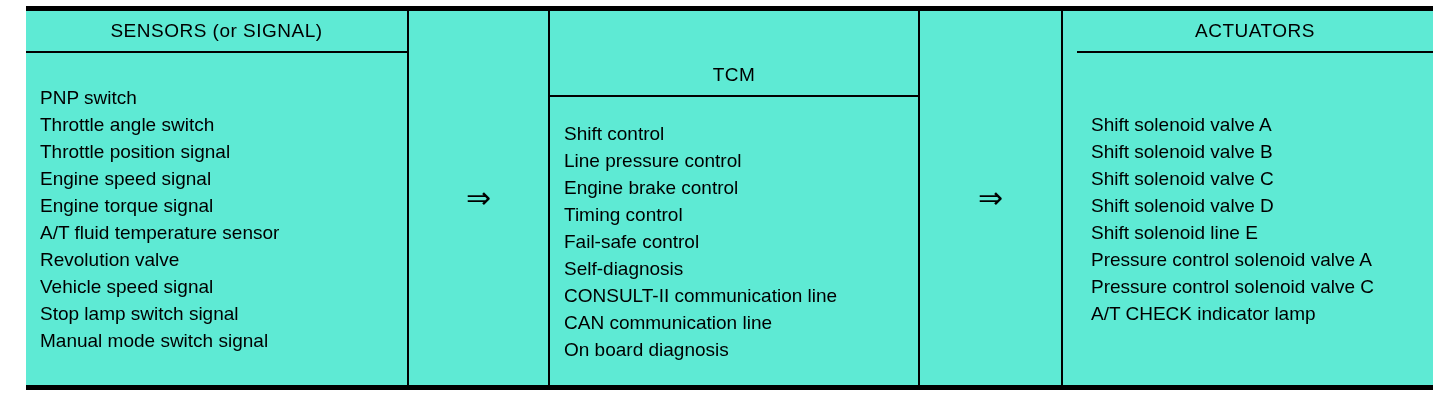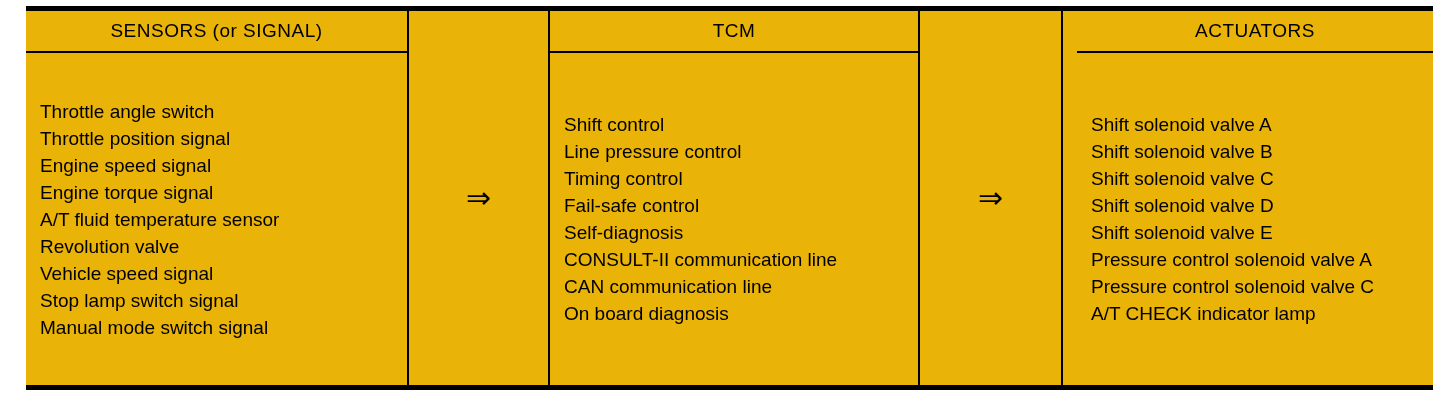--- a/index.html
+++ b/index.html
@@ -18,29 +18,29 @@
     padding: 6px 23px 10px 26px;
   }
   .io-table {
     width: 1407px;
     height: 384px;
     border-top: 5px solid #000;
     border-bottom: 5px solid #000;
     display: flex;
     flex-direction: row;
     align-items: stretch;
-    background: #eab308;
+    background: #5eead4;
   }
   .col {
     display: flex;
     flex-direction: column;
   }
   .col-content-1 { width: 381px; }
   .col-arrow-1   { width: 143px; }
-  .col-content-2 { width: 368px; }
+  .col-content-2 { width: 368px; margin-top: 44px; }
   .col-arrow-2   { width: 145px; }
   .col-content-3 { width: 370px; padding-left: 14px; }
   .col-arrow {
     border-left: 2px solid #000;
     border-right: 2px solid #000;
     align-items: center;
     justify-content: center;
   }
   .col-header {
     height: 42px;
@@ -74,20 +74,21 @@
 </style>
 </head>
 <body>
 
 <div class="canvas">
   <div class="io-table">
 
     <div class="col col-content-1">
       <div class="col-header">SENSORS (or SIGNAL)</div>
       <div class="col-body">
+          <div class="item">PNP switch</div>
           <div class="item">Throttle angle switch</div>
           <div class="item">Throttle position signal</div>
           <div class="item">Engine speed signal</div>
           <div class="item">Engine torque signal</div>
           <div class="item">A/T fluid temperature sensor</div>
           <div class="item">Revolution valve</div>
           <div class="item">Vehicle speed signal</div>
           <div class="item">Stop lamp switch signal</div>
           <div class="item">Manual mode switch signal</div>
         </div>
@@ -95,41 +96,42 @@
 
     <div class="col col-arrow col-arrow-1">
       <span class="flow-arrow">⇒</span>
     </div>
 
     <div class="col col-content-2">
       <div class="col-header">TCM</div>
       <div class="col-body">
           <div class="item">Shift control</div>
           <div class="item">Line pressure control</div>
+          <div class="item">Engine brake control</div>
           <div class="item">Timing control</div>
           <div class="item">Fail-safe control</div>
           <div class="item">Self-diagnosis</div>
           <div class="item">CONSULT-II communication line</div>
           <div class="item">CAN communication line</div>
           <div class="item">On board diagnosis</div>
         </div>
     </div>
 
     <div class="col col-arrow col-arrow-2">
       <span class="flow-arrow">⇒</span>
     </div>
 
     <div class="col col-content-3">
       <div class="col-header">ACTUATORS</div>
       <div class="col-body">
           <div class="item">Shift solenoid valve A</div>
           <div class="item">Shift solenoid valve B</div>
           <div class="item">Shift solenoid valve C</div>
           <div class="item">Shift solenoid valve D</div>
-          <div class="item">Shift solenoid valve E</div>
+          <div class="item">Shift solenoid line E</div>
           <div class="item">Pressure control solenoid valve A</div>
           <div class="item">Pressure control solenoid valve C</div>
           <div class="item">A/T CHECK indicator lamp</div>
         </div>
     </div>
 
   </div>
 </div>
 
 </body></html>

